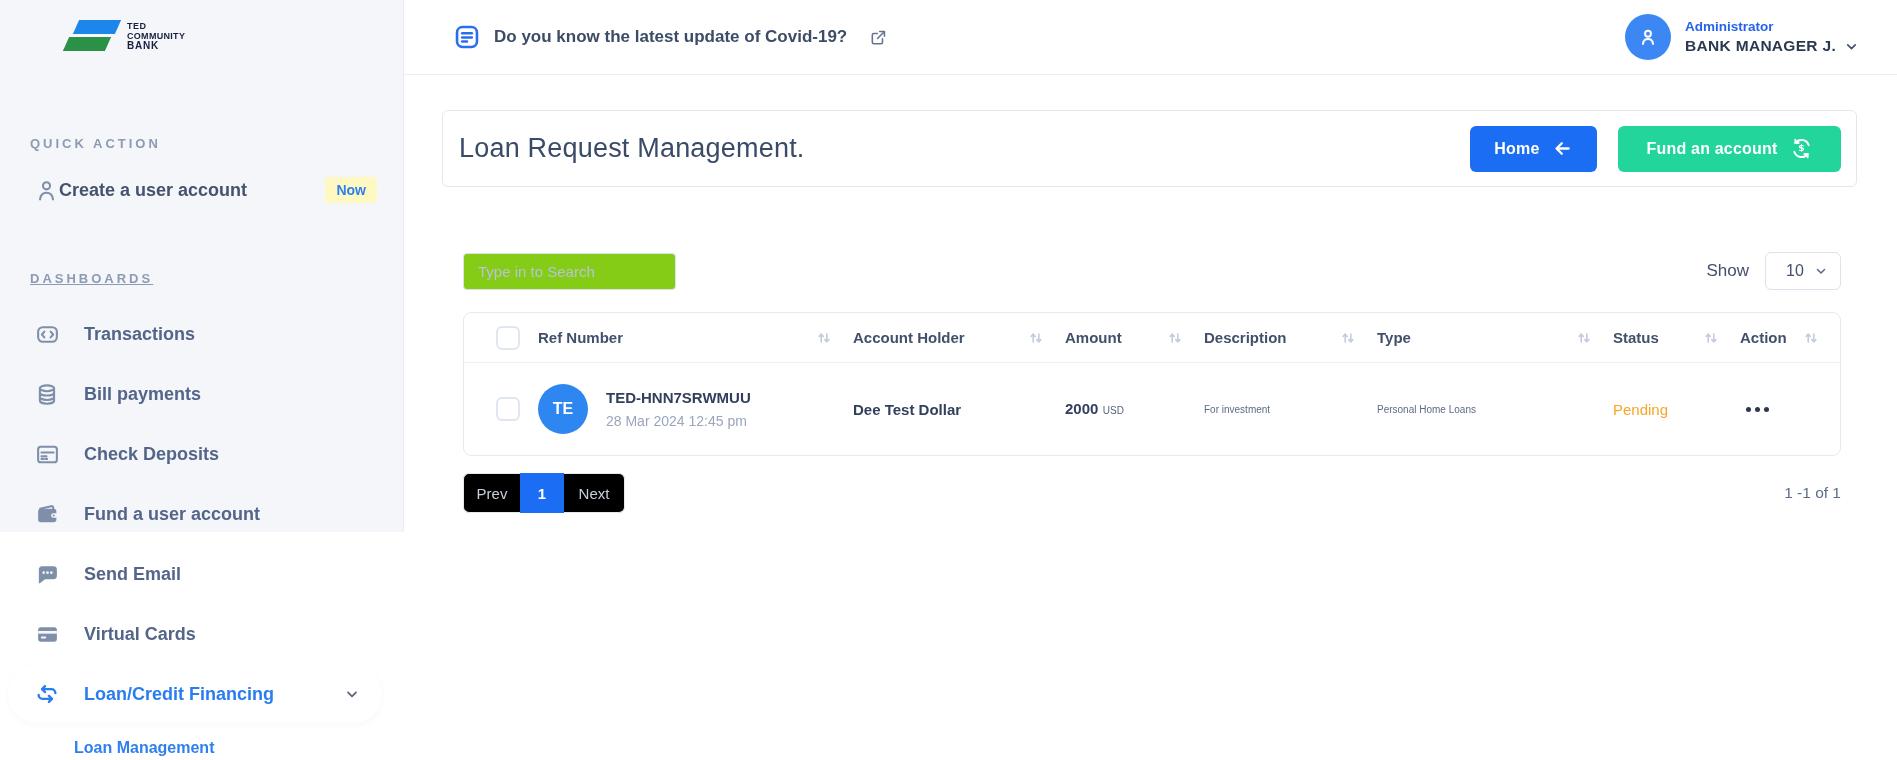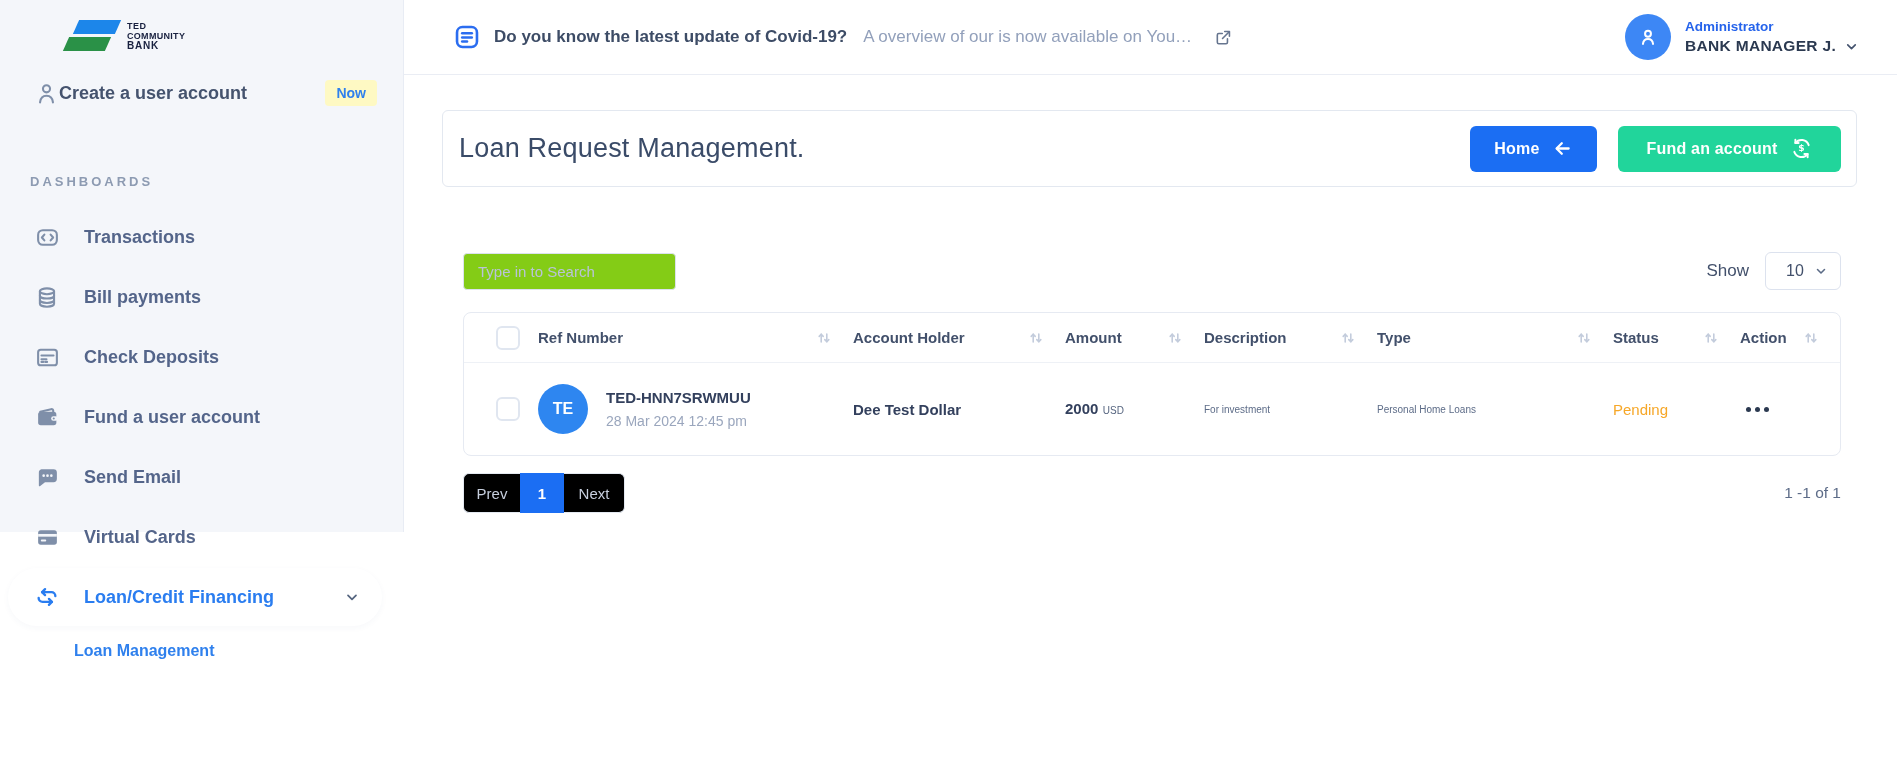--- a/index.html
+++ b/index.html
@@ -23,21 +23,21 @@
   .logo-text { line-height:10px; color:#18203f; font-weight:800; }
   .logo-text .l1 { font-size:9px; letter-spacing:.5px; }
   .logo-text .l2 { font-size:9px; letter-spacing:.3px; }
   .logo-text .l3 { font-size:10px; letter-spacing:.8px; }
 
   .section-label {
     padding-left:30px; font-size:13px; font-weight:700;
     color:#8d9bb2; letter-spacing:3px;
   }
   .quick-label { margin-top:82px; }
-  .dash-label { margin-top:64px; }
+  .dash-label { margin-top:64px;text-decoration:underline; }
 
   .create-row {
     margin-top:22px; padding:0 26px 0 34px;
     display:flex; align-items:center; height:34px; cursor:pointer;
   }
   .create-row .cicon { color:#7f8fa9; display:flex; }
   .create-row .clabel { font-size:18px; font-weight:600; color:#45536e; }
   .badge-now {
     margin-left:auto; background:#fef9c3; color:#2f80ed;
     font-size:14px; font-weight:600; padding:5px 11px; border-radius:4px;
@@ -159,20 +159,21 @@
         <div class="p1"></div>
           <div class="p2"></div>
       </div>
       <div class="logo-text">
         <div class="l1">TED</div>
         <div class="l2">COMMUNITY</div>
         <div class="l3">BANK</div>
       </div>
     </div>
 
+    <div class="section-label quick-label">QUICK ACTION</div>
 
     <div class="create-row">
       <span class="cicon">
         <svg width="25" height="25" viewBox="0 0 24 24" fill="none" stroke="currentColor" stroke-width="2" stroke-linecap="round">
           <circle cx="12" cy="7.5" r="3.4"></circle>
           <path d="M5.8 20.5c.4-4.2 2.9-6.4 6.2-6.4s5.8 2.2 6.2 6.4"></path>
         </svg>
       </span>
       <span class="clabel">Create a user account</span>
       <span class="badge-now">Now</span>
@@ -279,21 +280,20 @@
       <div class="notice">
         <span class="notice-icon">
           <svg width="26" height="26" viewBox="0 0 24 24" fill="none" stroke="currentColor" stroke-width="2.4" stroke-linecap="round">
             <rect x="2.8" y="2.8" width="18.4" height="18.4" rx="5"></rect>
             <line x1="7.6" y1="8.6" x2="16.4" y2="8.6"></line>
             <line x1="7.6" y1="12.4" x2="16.4" y2="12.4"></line>
             <line x1="7.6" y1="16.2" x2="12" y2="16.2"></line>
           </svg>
         </span>
         <span class="notice-bold">Do you know the latest update of Covid-19?</span>
-        <span class="notice-rest">A overview of our is now available on You…</span>
         <span class="ext-icon">
           <svg width="19" height="19" viewBox="0 0 24 24" fill="none" stroke="currentColor" stroke-width="2" stroke-linecap="round" stroke-linejoin="round">
             <path d="M17 13.5V18a1.8 1.8 0 0 1-1.8 1.8H6A1.8 1.8 0 0 1 4.2 18V8.8A1.8 1.8 0 0 1 6 7h4.5"></path>
             <path d="M13.5 4.5H19.5V10.5"></path>
             <path d="M19.2 4.8 10.8 13.2"></path>
           </svg>
         </span>
       </div>
 
       <div class="userbox">

